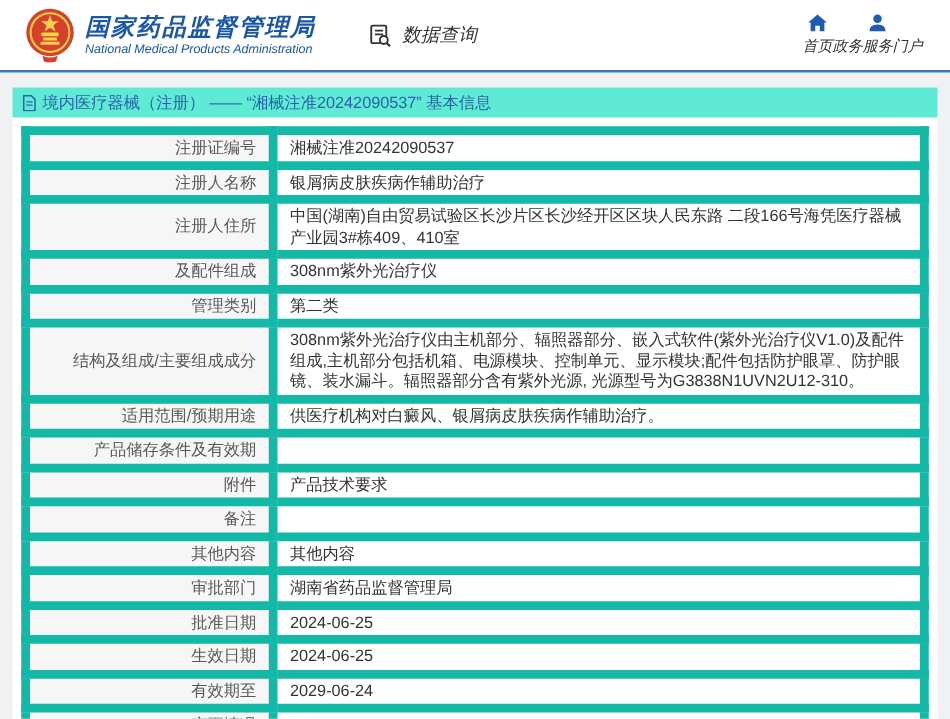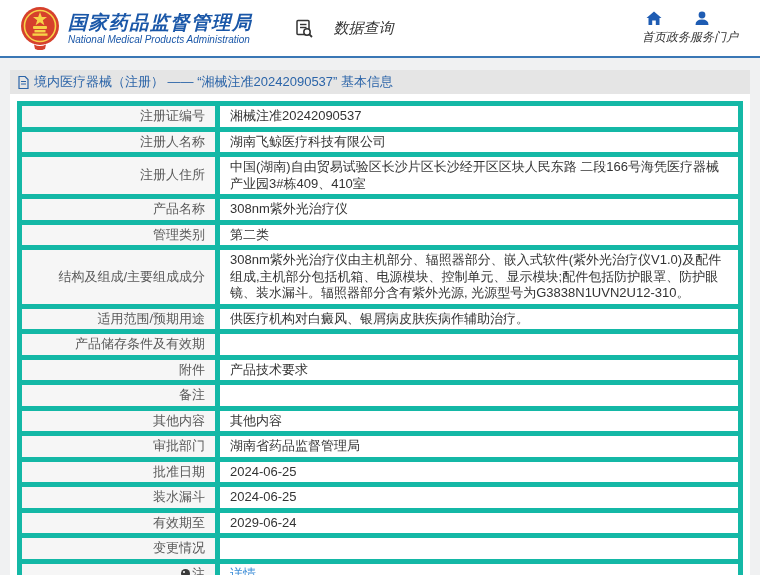--- a/index.html
+++ b/index.html
@@ -21,44 +21,44 @@
   .emblem { width: 40px; height: 44px; flex: 0 0 auto; }
   .logo-text { margin-left: 8px; }
   .logo-title {
     color: #1a57a8; font-size: 19px; font-weight: bold;
     letter-spacing: 1.5px; line-height: 22px; white-space: nowrap;
   }
   .logo-subtitle {
     color: #1a57a8; font-size: 10px; line-height: 11px; white-space: nowrap;
   }
   .dq-menu {
-    margin-left: 42px; display: flex; align-items: center; gap: 20px;
+    margin-left: 42px; display: flex; align-items: center; gap: 8px;
     color: #333; font-size: 15px; cursor: pointer; white-space: nowrap;
   }
   .header-nav { margin-left: auto; display: flex; }
   .nav-item {
     display: flex; flex-direction: column; align-items: center; gap: 3px;
     font-size: 12px; color: #333; cursor: pointer; text-decoration: none; white-space: nowrap;
   }
   .nav-item .nav-ico { height: 16px; display: flex; align-items: flex-end; }
   
   .page { padding: 12px 10px 0 10px; }
   .panel { background: #ffffff; padding-bottom: 5px; }
   .panel-title {
-    background: #e5e5e5; height: 24px; line-height: 24px;
+    background: #5eead4; height: 24px; line-height: 24px;
     padding: 0 8px; display: flex; align-items: center; gap: 5px;
     color: #2b64a8; font-size: 13px; white-space: nowrap;
   }
   
   table.info {
     width: calc(100% - 14px); margin: 7px 7px 0 7px;
     border-collapse: collapse; table-layout: fixed;
   }
   table.info td {
-    border: 5px solid #14b8a6; font-size: 13px;
+    border: 7px solid #14b8a6; font-size: 13px;
     padding: 2px 10px; line-height: 16.5px; vertical-align: middle;
     word-break: break-all;
   }
   td.lbl {
     width: 198px; background: #f6f6f6; text-align: right; color: #595959;
     white-space: nowrap;
   }
   td.val { color: #333333; text-align: left; }
   td.val a { color: #3f8fd8; text-decoration: none; cursor: pointer; }
   .note-ico {
@@ -141,28 +141,28 @@
     </div>
 
     <table class="info">
       <tbody>
         <tr>
           <td class="lbl">注册证编号</td>
           <td class="val">湘械注准20242090537</td>
         </tr>
         <tr>
           <td class="lbl">注册人名称</td>
-          <td class="val">湖南飞鲸医疗科技有限公司</td>
+          <td class="val">银屑病皮肤疾病作辅助治疗</td>
         </tr>
         <tr>
           <td class="lbl">注册人住所</td>
           <td class="val">中国(湖南)自由贸易试验区长沙片区长沙经开区区块人民东路 二段166号海凭医疗器械产业园3#栋409、410室</td>
         </tr>
         <tr>
-          <td class="lbl">产品名称</td>
+          <td class="lbl">及配件组成</td>
           <td class="val">308nm紫外光治疗仪</td>
         </tr>
         <tr>
           <td class="lbl">管理类别</td>
           <td class="val">第二类</td>
         </tr>
         <tr>
           <td class="lbl">结构及组成/主要组成成分</td>
           <td class="val">308nm紫外光治疗仪由主机部分、辐照器部分、嵌入式软件(紫外光治疗仪V1.0)及配件组成,主机部分包括机箱、电源模块、控制单元、显示模块;配件包括防护眼罩、防护眼镜、装水漏斗。辐照器部分含有紫外光源, 光源型号为G3838N1UVN2U12-310。</td>
         </tr>
@@ -188,21 +188,21 @@
         </tr>
         <tr>
           <td class="lbl">审批部门</td>
           <td class="val">湖南省药品监督管理局</td>
         </tr>
         <tr>
           <td class="lbl">批准日期</td>
           <td class="val">2024-06-25</td>
         </tr>
         <tr>
-          <td class="lbl">装水漏斗</td>
+          <td class="lbl">生效日期</td>
           <td class="val">2024-06-25</td>
         </tr>
         <tr>
           <td class="lbl">有效期至</td>
           <td class="val">2029-06-24</td>
         </tr>
         <tr>
           <td class="lbl">变更情况</td>
           <td class="val"></td>
         </tr>

